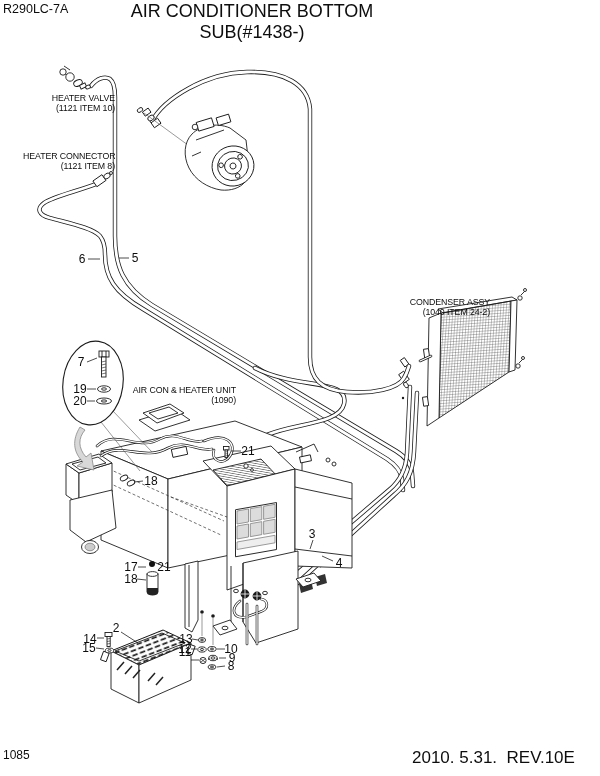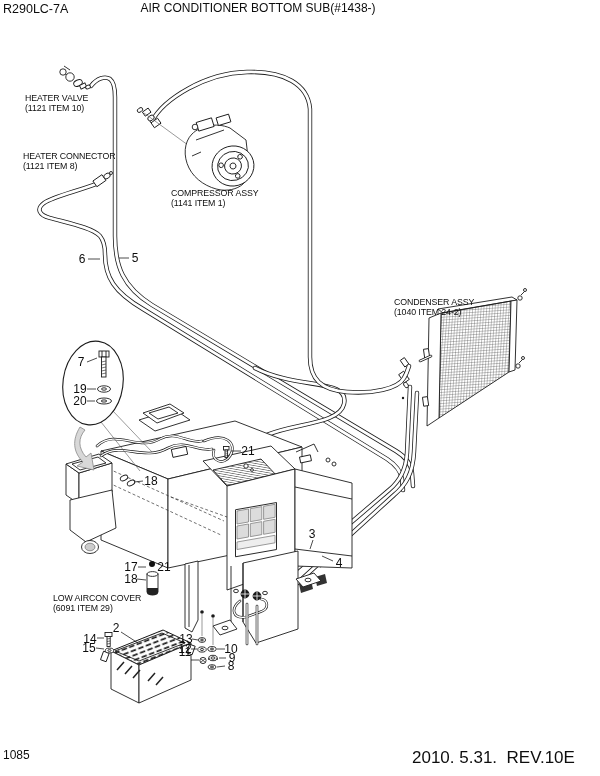--- a/index.html
+++ b/index.html
@@ -1,22 +1,22 @@
 <!DOCTYPE html>
 <html><head>
 <meta charset="utf-8">
 <style>
   html,body{margin:0;padding:0;background:#e8e8e8}
   .page{position:relative;width:600px;height:776px;background:#fff;overflow:hidden;
         font-family:Liberation Sans, sans-serif;color:#0d0d0d}
   .hdr-model{position:absolute;left:3px;top:2px;font-size:12.5px}
-  .hdr-title{position:absolute;left:115px;top:1px;width:286px;text-align:center;font-size:12px}
+  .hdr-title{position:absolute;left:109px;top:1px;width:286px;text-align:center;font-size:18px}
   .ftr-page{position:absolute;left:3px;top:748px;font-size:12px}
   .ftr-rev{position:absolute;left:412px;top:748px;font-size:17px;white-space:pre}
-  .lbl{position:absolute;text-align:left;font-size:8.8px;line-height:1.18;letter-spacing:-0.1px}
+  .lbl{position:absolute;text-align:right;font-size:8.8px;line-height:1.18;letter-spacing:-0.1px}
   .lbl div{white-space:nowrap}
   .num{position:absolute;transform:translate(-50%,-50%);font-size:12px}
   svg.diagram{position:absolute;left:0;top:0}
   .ln{fill:none;stroke:#1c1c1c;stroke-width:.9}
   .fw{fill:#fff;stroke:#1c1c1c;stroke-width:.9}
   .ho{fill:none;stroke:#1c1c1c;stroke-width:4.4;stroke-linecap:round}
   .hi{fill:none;stroke:#fff;stroke-width:2.8;stroke-linecap:round}
   .po{fill:none;stroke:#1c1c1c;stroke-width:2.6;stroke-linecap:round}
   .pi{fill:none;stroke:#fff;stroke-width:1.3;stroke-linecap:round}
   .th{fill:none;stroke:#555;stroke-width:.6}
@@ -354,31 +354,27 @@
   </svg>
 
   <div class="lbl" style="left:25px;top:93px;width:90px">
     <div>HEATER VALVE</div>
     <div>(1121 ITEM 10)</div>
   </div>
   <div class="lbl" style="left:23px;top:151px;width:92px">
     <div>HEATER CONNECTOR</div>
     <div>(1121 ITEM 8)</div>
   </div>
-  <div class="lbl" style="left:171px;top:188px;width:112px">
-    <div>COMPRESSOR ASSY</div>
-    <div>(1141 ITEM 1)</div>
-  </div>
   <div class="lbl" style="left:394px;top:297px;width:96px">
     <div>CONDENSER ASSY</div>
     <div>(1040 ITEM 24-2)</div>
   </div>
-  <div class="lbl" style="left:53px;top:593px;width:96px">
-    <div>LOW AIRCON COVER</div>
-    <div>(6091 ITEM 29)</div>
+  <div class="lbl" style="left:126px;top:385px;width:110px">
+    <div>AIR CON &amp; HEATER UNIT</div>
+    <div>(1090)</div>
   </div>
 
   <span class="num" style="left:81px;top:362px">7</span>
   <span class="num" style="left:80px;top:389px">19</span>
   <span class="num" style="left:80px;top:401px">20</span>
   <span class="num" style="left:82px;top:259px">6</span>
   <span class="num" style="left:135px;top:258px">5</span>
   <span class="num" style="left:248px;top:451px">21</span>
   <span class="num" style="left:151px;top:481px">18</span>
   <span class="num" style="left:131px;top:567px">17</span>

